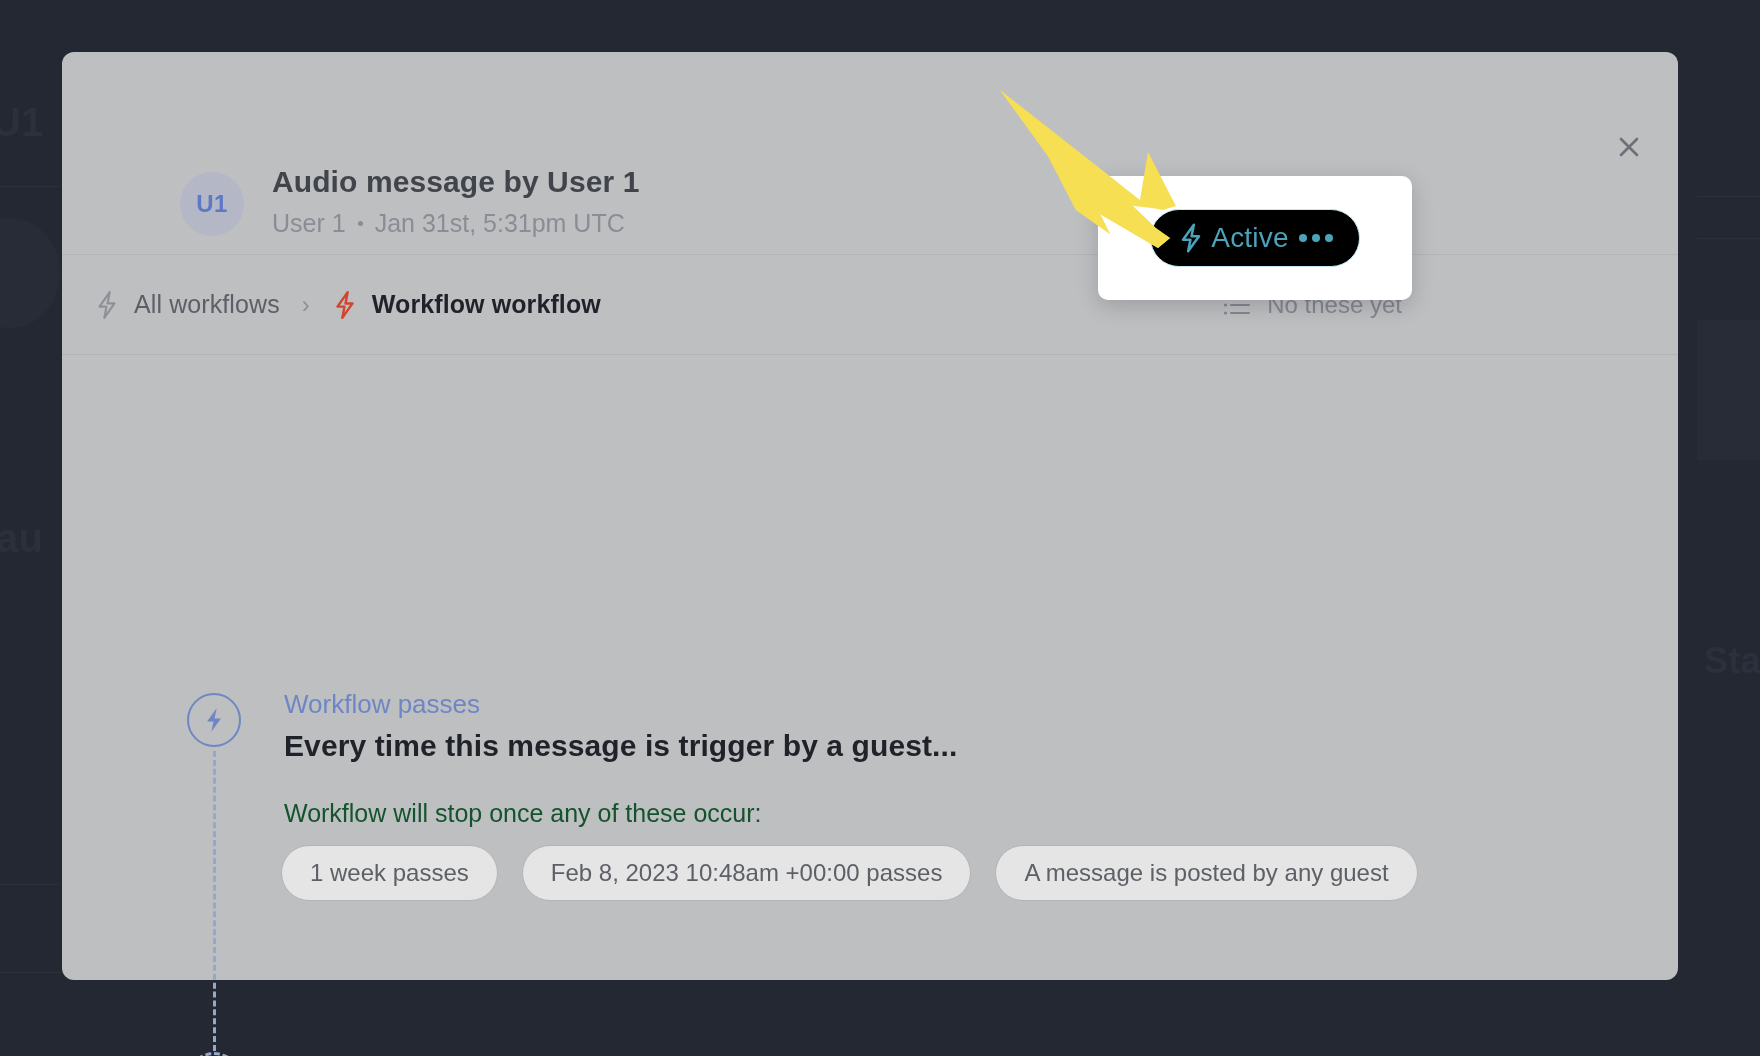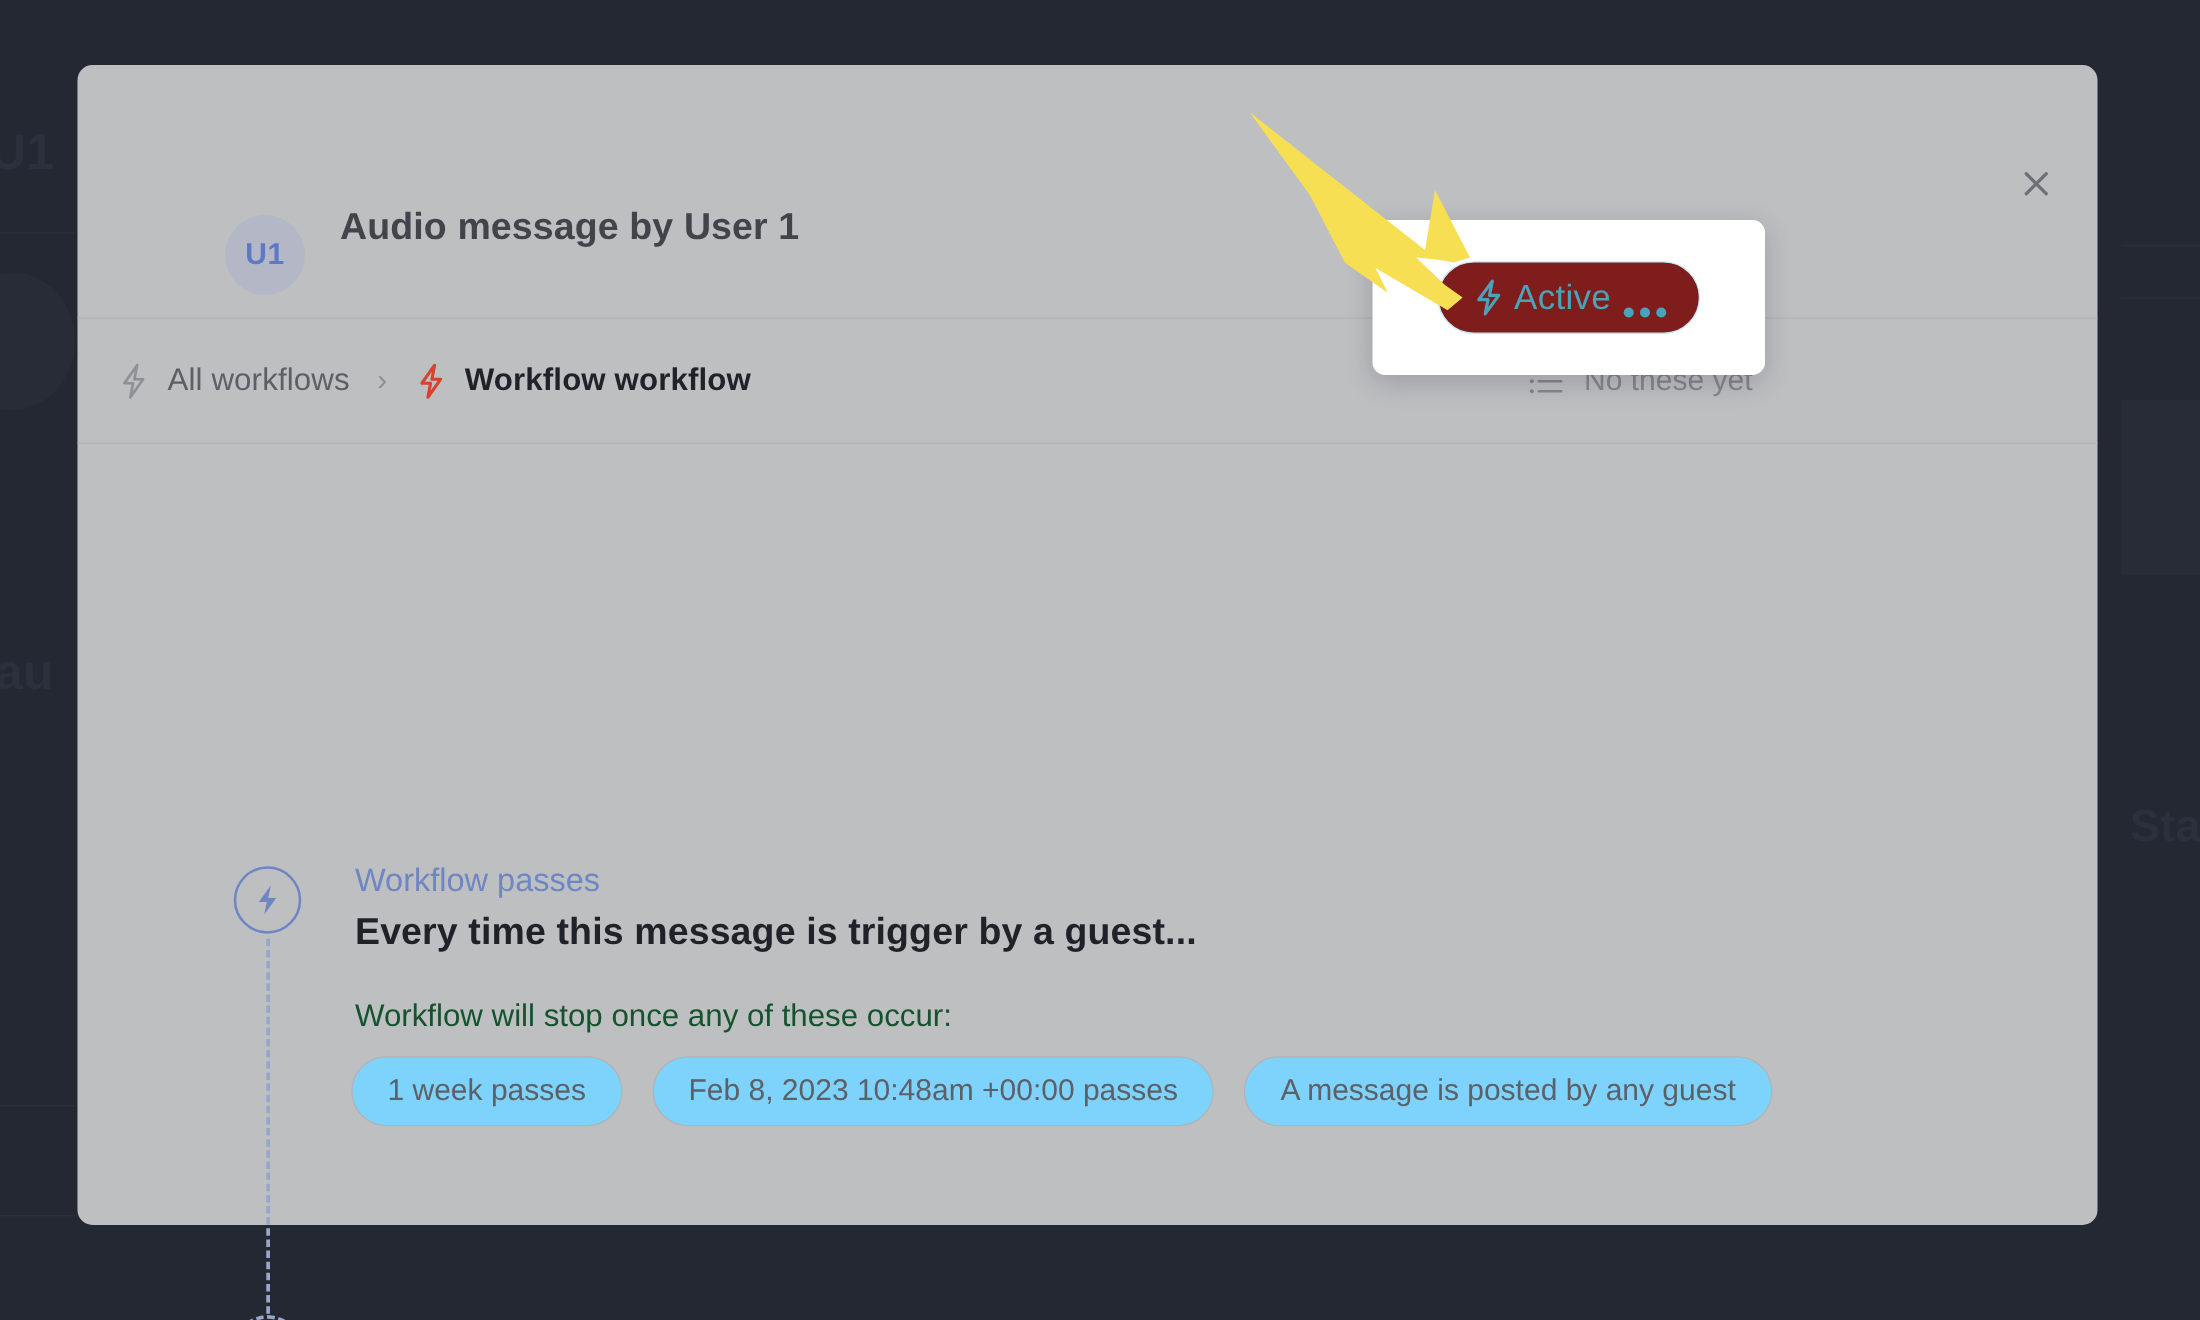--- a/index.html
+++ b/index.html
@@ -194,23 +194,23 @@
     background: #ffffff;
     border-radius: 10px;
     box-shadow: 0 6px 22px rgba(20,24,35,.20);
     z-index: 40;
     display: flex;
     align-items: center;
     justify-content: center;
   }
   .active-pill {
     display: flex;
-    align-items: flex-end;
+    align-items: center;
     gap: 6px;
-    background: #7f1d1d;
+    background: #000000;
     border: 1px solid #c5e9f3;
     border-radius: 34px;
     padding: 12px 26px;
     cursor: pointer;
   }
   .active-label {
     font-size: 28px;
     color: #4aa3ba;
     letter-spacing: .2px;
   }
@@ -295,21 +295,21 @@
 
   .chips {
     position: absolute;
     left: 219px;
     top: 490px;
     display: flex;
     gap: 24px;
   }
   .chip {
     border: 1px solid #b2b3b6;
-    background: #7dd3fc;
+    background: #e5e5e5;
     border-radius: 28px;
     padding: 13px 28px;
     font-size: 24px;
     color: #5d6067;
     white-space: nowrap;
     cursor: pointer;
   }
 
   .add-step {
     position: absolute;
@@ -354,20 +354,25 @@
     <div class="bg-panel"></div>
   </div>
 
   <div class="modal">
 
     <div class="modal-header">
       <div class="avatar">
         <span>U1</span>
       </div>
       <div class="header-title">Audio message by User 1</div>
+      <div class="header-sub">
+        <span>User 1</span>
+        <span class="dot-sep"></span>
+        <span>Jan 31st, 5:31pm UTC</span>
+      </div>
       <div class="close-btn">
         <svg width="30" height="30" viewBox="0 0 30 30">
           <path d="M7 7 L23 23 M23 7 L7 23" stroke="#6d7078" stroke-width="2.6" stroke-linecap="round" fill="none"></path>
         </svg>
       </div>
     </div>
 
     <div class="toolbar">
       <div class="crumbs">
         <div class="crumb">

